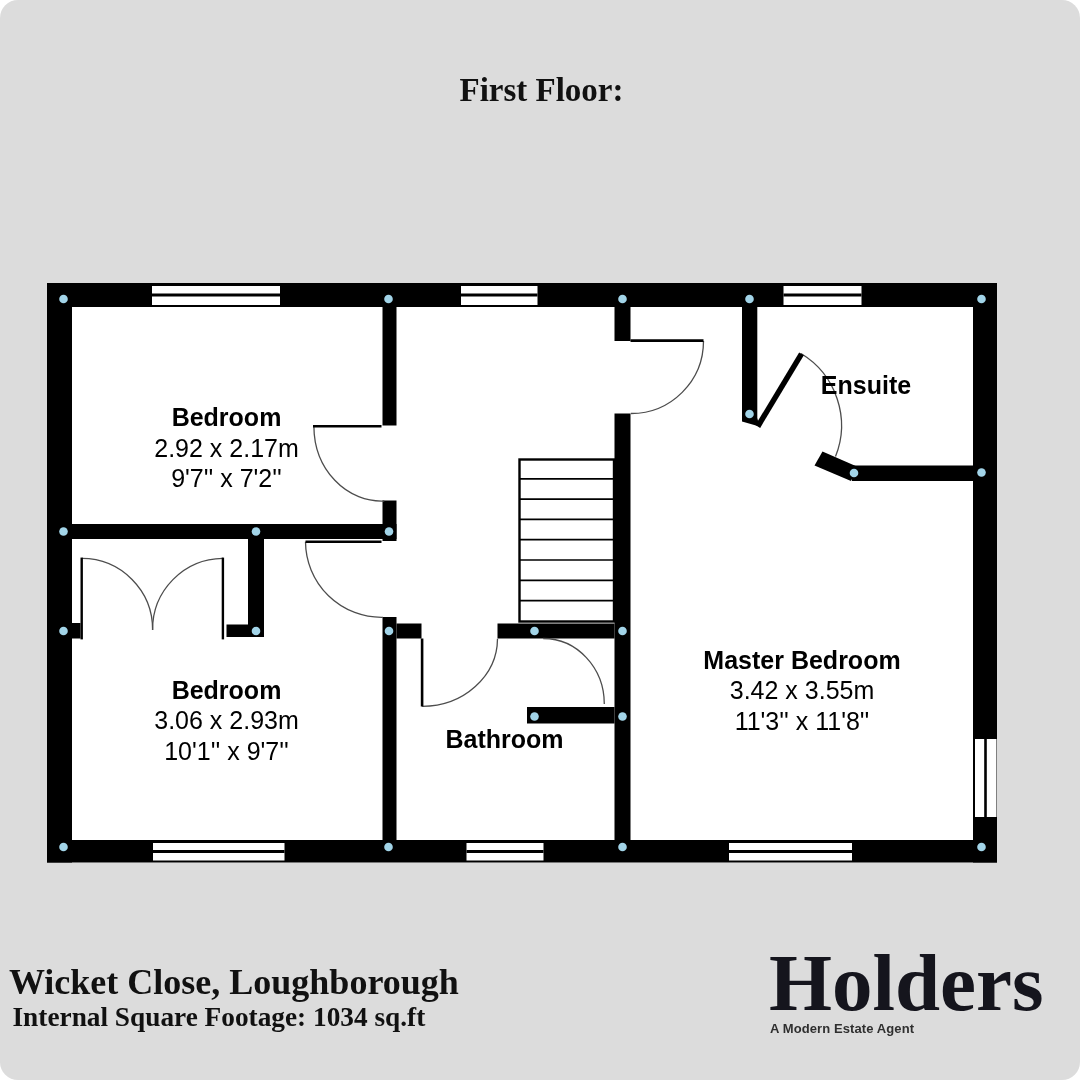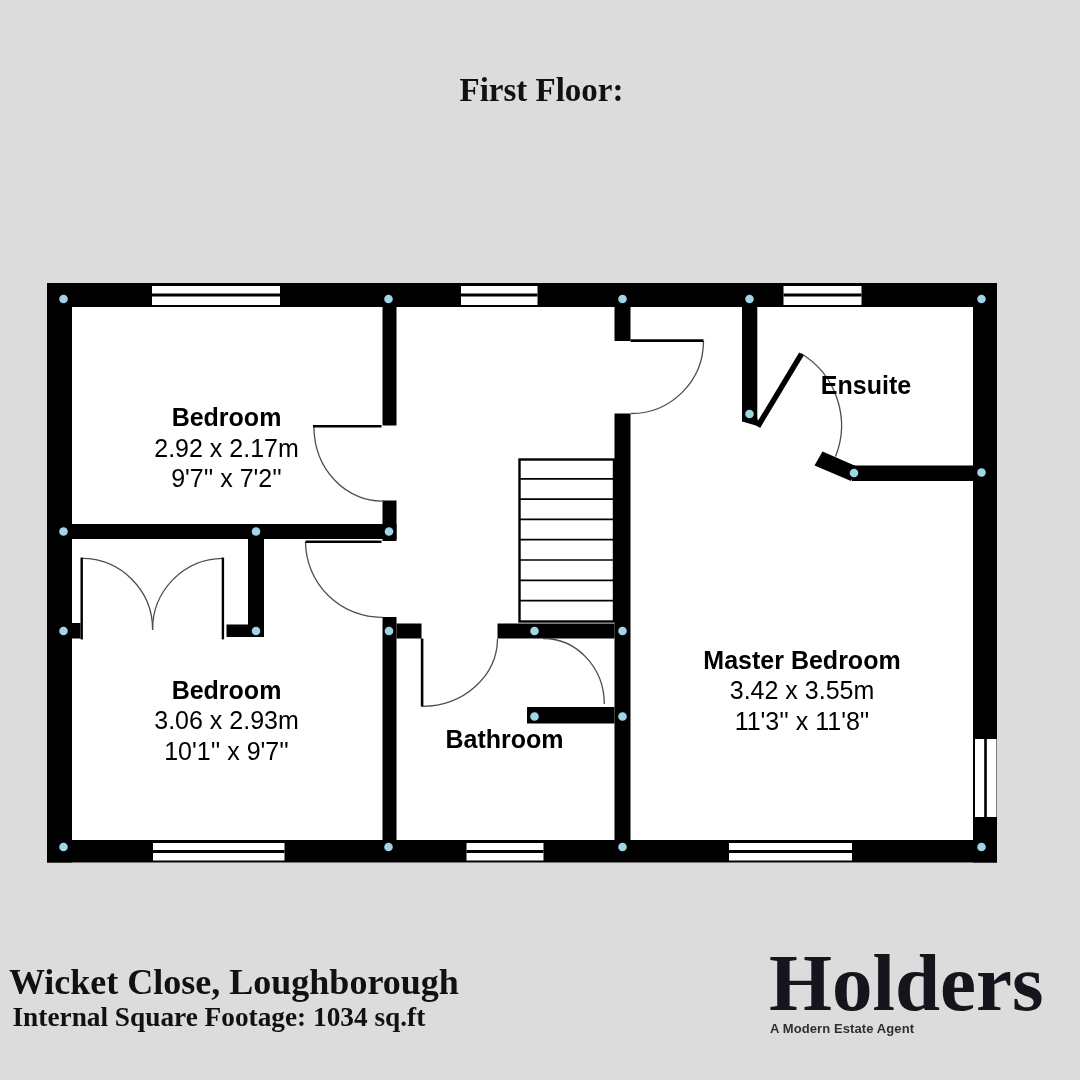--- a/index.html
+++ b/index.html
@@ -1,16 +1,16 @@
 <!DOCTYPE html>
 <html><head>
 <meta charset="utf-8">
 <style>
   html,body{margin:0;padding:0;}
-  #canvas{position:relative;width:1080px;height:1080px;background:#dcdcdc;overflow:hidden;}
+  #canvas{position:relative;width:1080px;height:1080px;background:#dcdcdc;overflow:hidden;border-radius:18px;}
   svg{position:absolute;top:0;left:0;}
 </style>
 </head>
 <body>
 <div id="canvas">
 <svg width="1080" height="1080" viewBox="0 0 1080 1080">
 
   <rect x="47" y="283" width="950" height="579.5" fill="#ffffff"></rect>
 
   <g fill="#000000">

